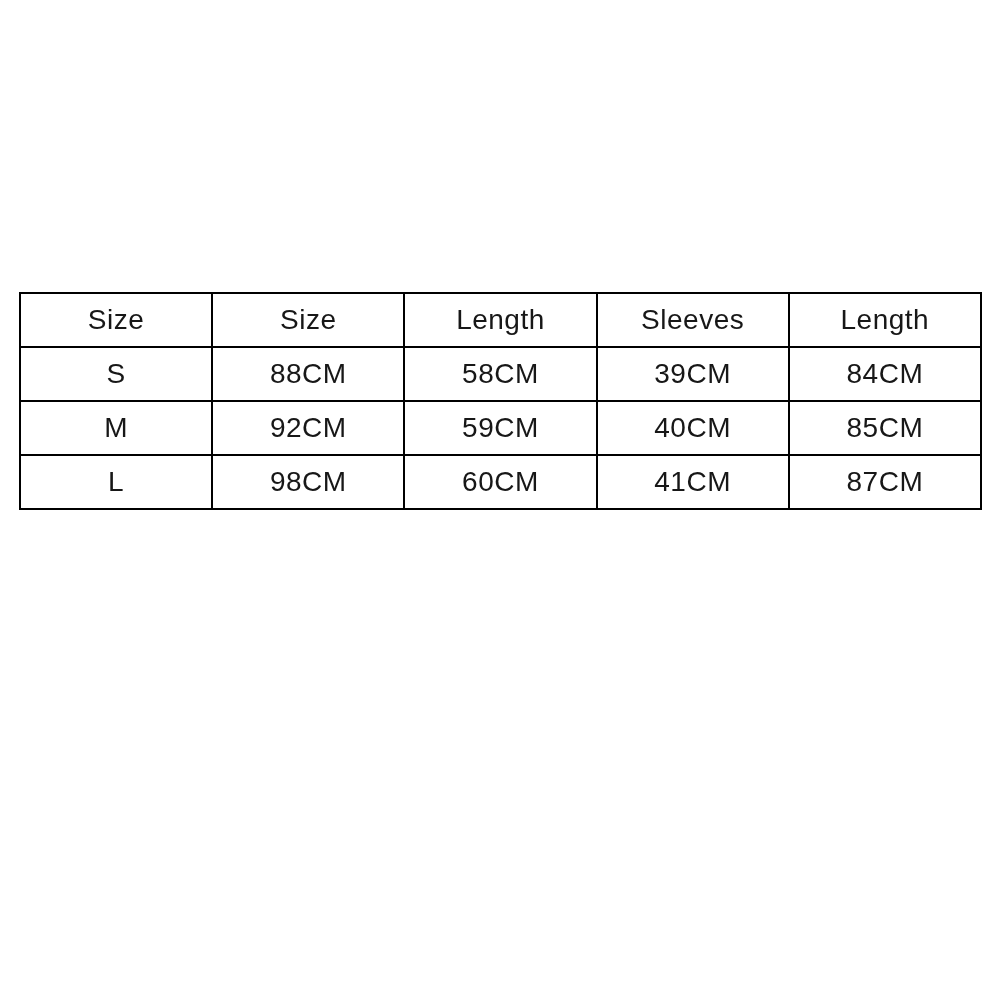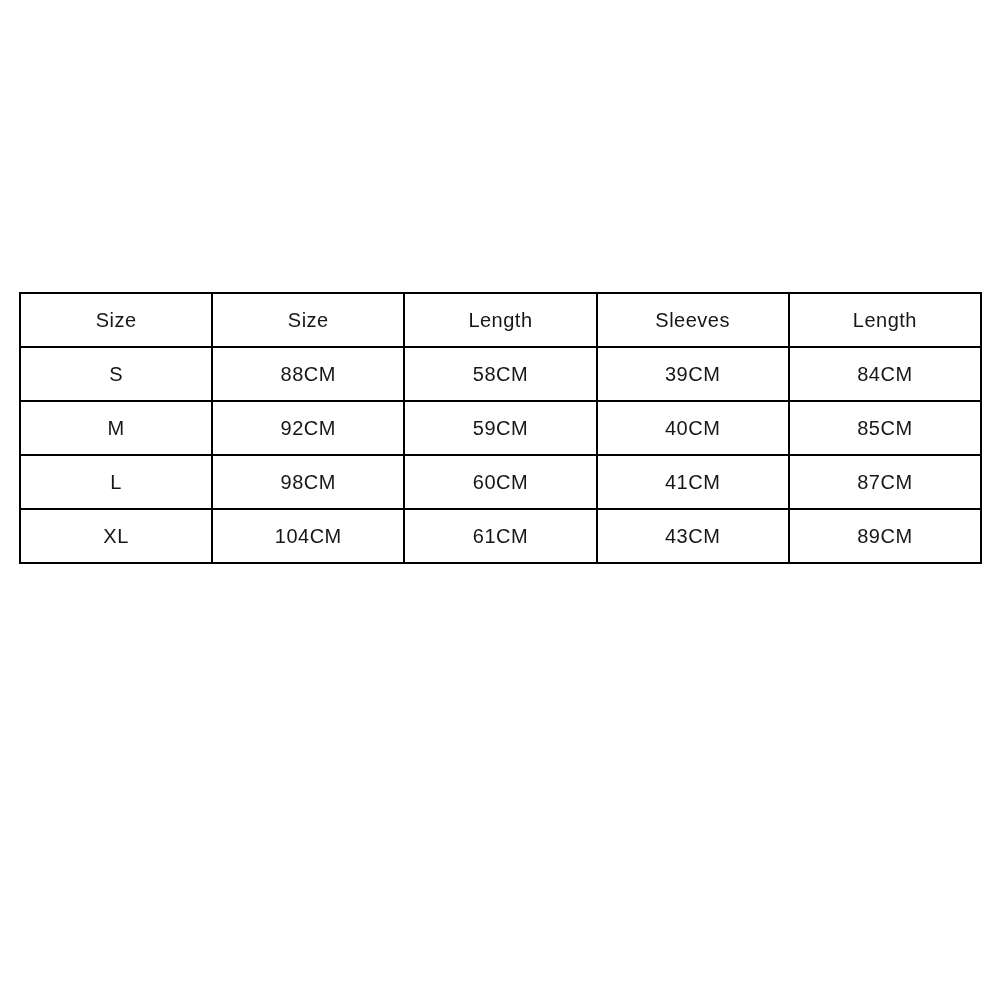--- a/index.html
+++ b/index.html
@@ -23,21 +23,21 @@
     table-layout: fixed;
     background: #ffffff;
   }
   .size-chart th,
   .size-chart td {
     border: 2px solid #000000;
     text-align: center;
     vertical-align: middle;
     height: 52px;
     padding: 0;
-    font-size: 20px;
+    font-size: 28px;
     font-weight: 400;
     letter-spacing: 0.5px;
     white-space: nowrap;
   }
   .size-chart th {
     font-weight: 400;
   }
 </style>
 </head>
 <body>
@@ -68,21 +68,14 @@
         <td>40CM</td>
         <td>85CM</td>
       </tr>
       <tr>
         <td>L</td>
         <td>98CM</td>
         <td>60CM</td>
         <td>41CM</td>
         <td>87CM</td>
       </tr>
-      <tr>
-        <td>XL</td>
-        <td>104CM</td>
-        <td>61CM</td>
-        <td>43CM</td>
-        <td>89CM</td>
-      </tr>
     </tbody>
 </table>
 
 </body></html>

